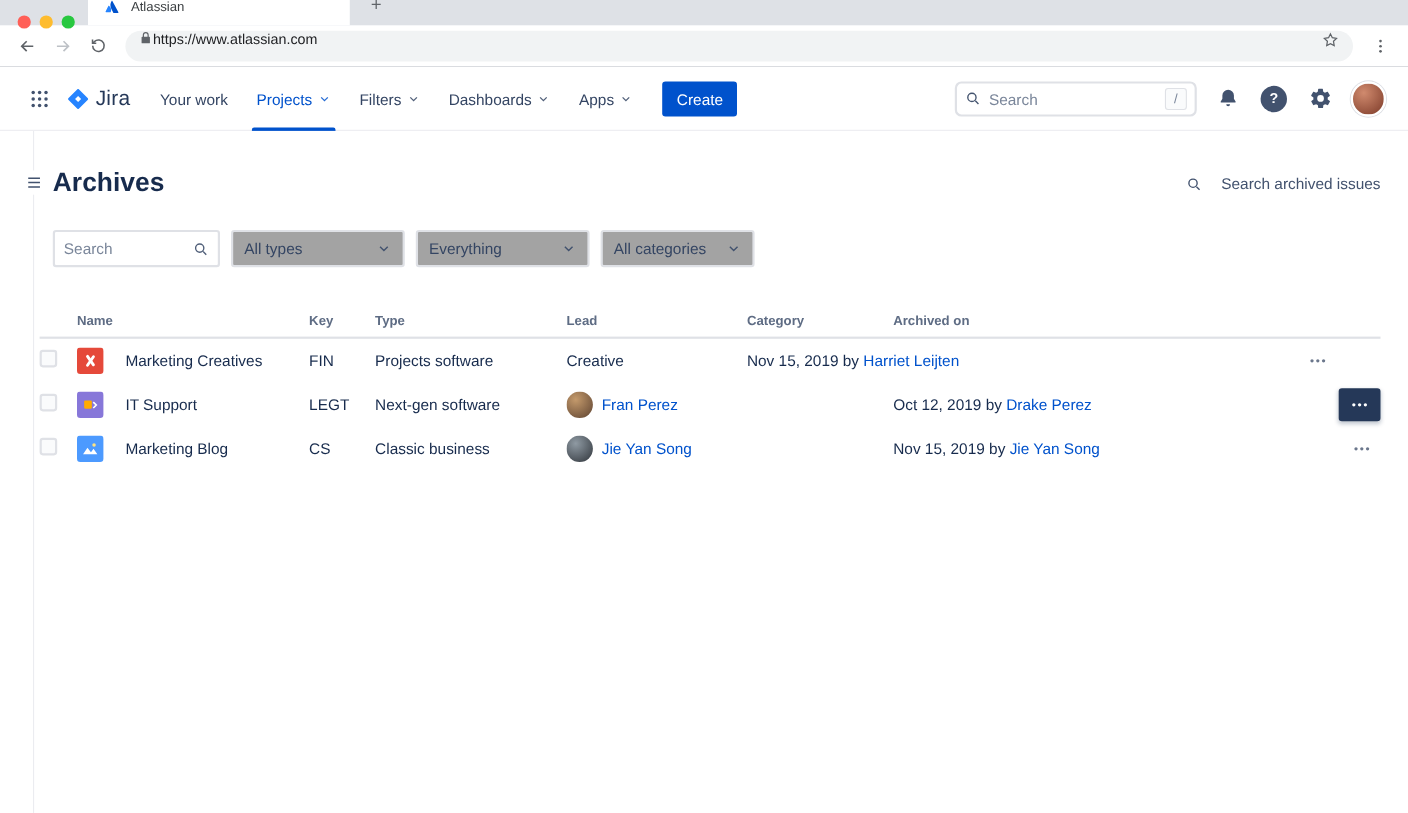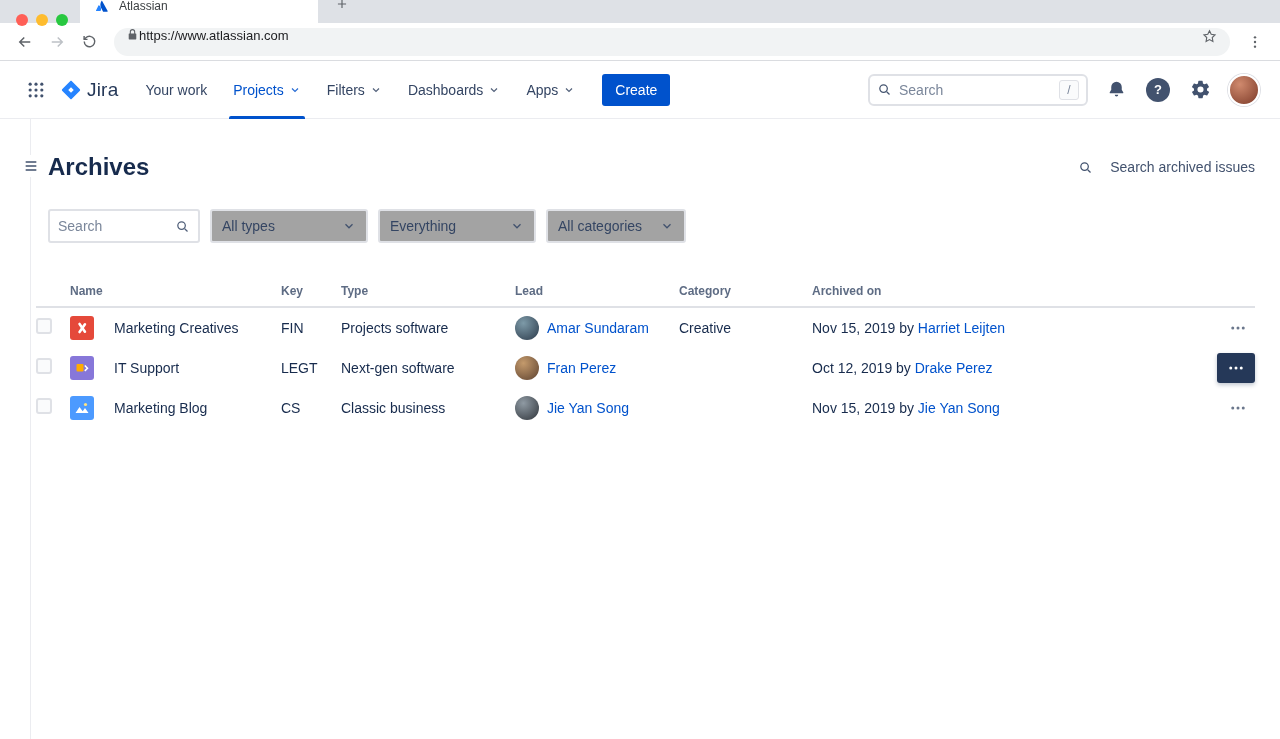--- a/index.html
+++ b/index.html
@@ -312,24 +312,20 @@
               <span class="proj-icon" style="background:#E5493A">
                 <svg width="16" height="16" viewBox="0 0 16 16">
                     <rect x="7" y="2" width="2.6" height="12" rx="1.3" fill="#fff" transform="rotate(35 8 8)"></rect>
                     <rect x="7" y="2" width="2.6" height="12" rx="1.3" fill="#fff" transform="rotate(-35 8 8)"></rect>
                   </svg>
               </span>
               <span>Marketing Creatives</span>
             </span>
             <span class="cell-text">FIN</span>
             <span class="cell-text">Projects software</span>
-            <span class="lead-cell">
-              <span class="avatar-sm" style="background:radial-gradient(circle at 35% 30%, #7d9aa8, #2b3a4a)"></span>
-              <a class="link">Amar Sundaram</a>
-            </span>
             <span class="cell-text">Creative</span>
             <span class="archived-cell">
               <span>Nov 15, 2019 by</span>
               <a class="link">Harriet Leijten</a>
             </span>
             <button class="more-btn">
               <svg width="18" height="18" viewBox="0 0 24 24" fill="currentColor">
                   <circle cx="5" cy="12" r="2"></circle>
                   <circle cx="12" cy="12" r="2"></circle>
                   <circle cx="19" cy="12" r="2"></circle>

